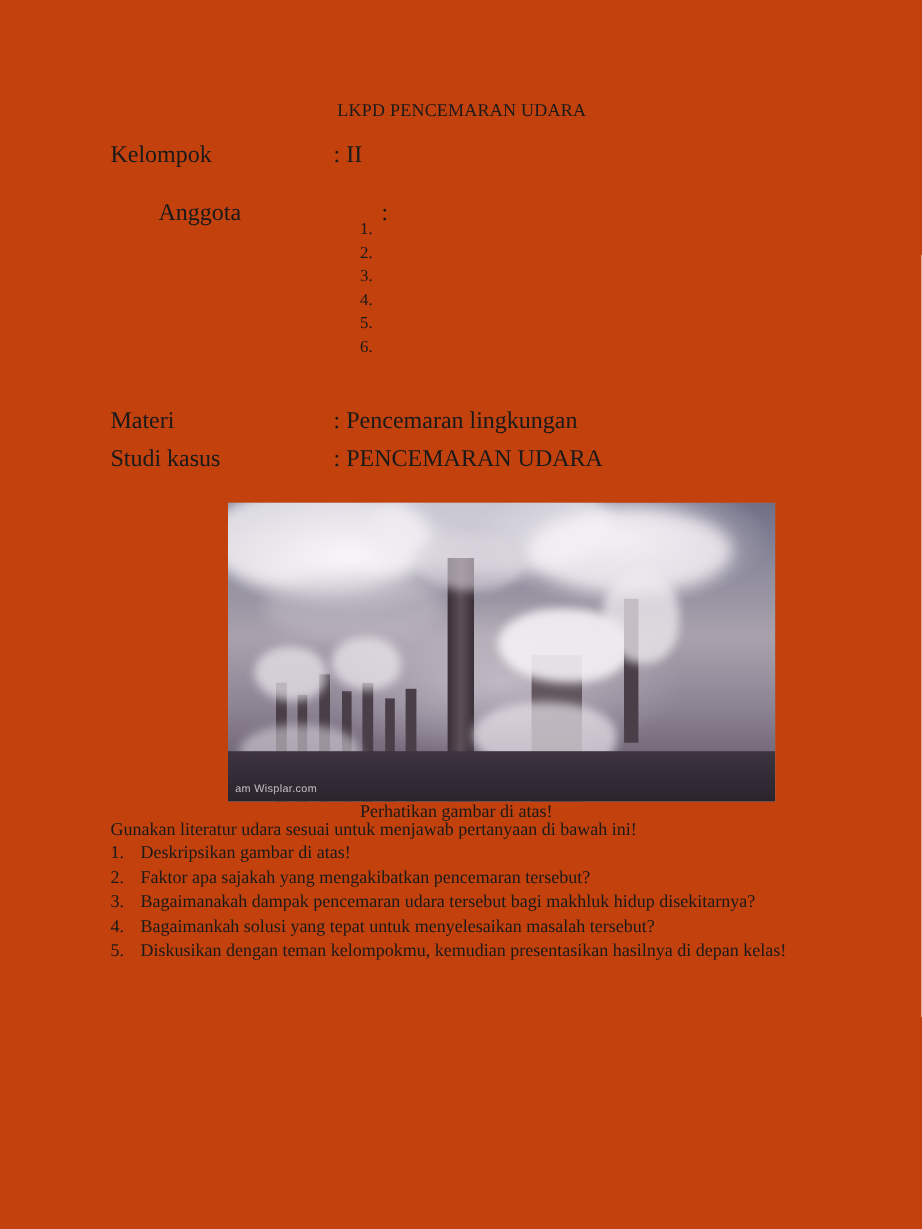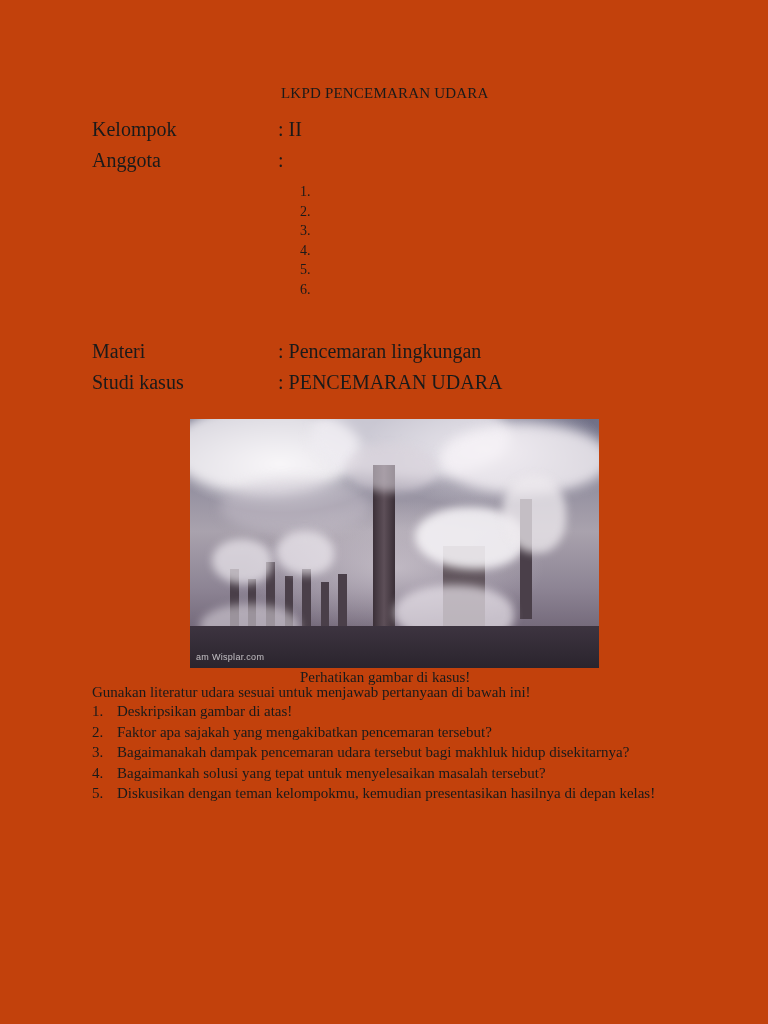--- a/index.html
+++ b/index.html
@@ -50,21 +50,21 @@
     font-size: 14px;
     line-height: 19.6px;
   }
   .member-item {
     height: 19.6px;
   }
   .figure {
     position: absolute;
     left: 190px;
     top: 419px;
-    width: 409px;
+    width: 456px;
     height: 249px;
     overflow: hidden;
     background: #8d8a96;
   }
   .sky {
     position: absolute;
     left: 0; top: 0; width: 100%; height: 100%;
     background:
       radial-gradient(ellipse 150px 70px at 22% 18%, rgba(255,255,255,0.85), rgba(255,255,255,0) 70%),
       radial-gradient(ellipse 170px 80px at 72% 12%, rgba(245,240,245,0.8), rgba(255,255,255,0) 72%),
@@ -142,21 +142,21 @@
 <body>
 
 <div class="page">
 
   <div class="doc-title">LKPD PENCEMARAN UDARA</div>
 
   <div class="field-row" style="top:118px;">
     <span class="field-label">Kelompok</span><span class="field-value">: II</span>
   </div>
 
-  <div class="field-row" style="top:149px;">
+  <div class="field-row" style="top:166px;margin-left:40px;">
     <span class="field-label">Anggota</span><span class="field-value">:</span>
   </div>
 
   <div class="member-list">
     <div class="member-item">1.</div>
     <div class="member-item">2.</div>
     <div class="member-item">3.</div>
     <div class="member-item">4.</div>
     <div class="member-item">5.</div>
     <div class="member-item">6.</div>
@@ -198,21 +198,21 @@
 
     <div class="smoke" style="left:22px; top:120px; width:60px; height:45px; background:rgba(236,232,238,0.7);"></div>
     <div class="smoke" style="left:86px; top:112px; width:58px; height:44px; background:rgba(240,236,242,0.68);"></div>
     <div class="smoke" style="left:204px; top:166px; width:120px; height:58px; background:rgba(232,227,234,0.7);"></div>
     <div class="smoke" style="left:10px; top:185px; width:100px; height:46px; background:rgba(222,216,224,0.55);"></div>
 
     <div class="ground"></div>
     <div class="watermark">am Wisplar.com</div>
   </div>
 
-  <div class="caption">Perhatikan gambar di kasus!</div>
+  <div class="caption">Perhatikan gambar di atas!</div>
 
   <div class="instruction">Gunakan literatur udara sesuai untuk menjawab pertanyaan di bawah ini!</div>
 
   <div class="qlist">
     <div class="qitem">
       <span class="qnum">1.</span>
       <span class="qtext">Deskripsikan gambar di atas!</span>
     </div>
     <div class="qitem">
       <span class="qnum">2.</span>

